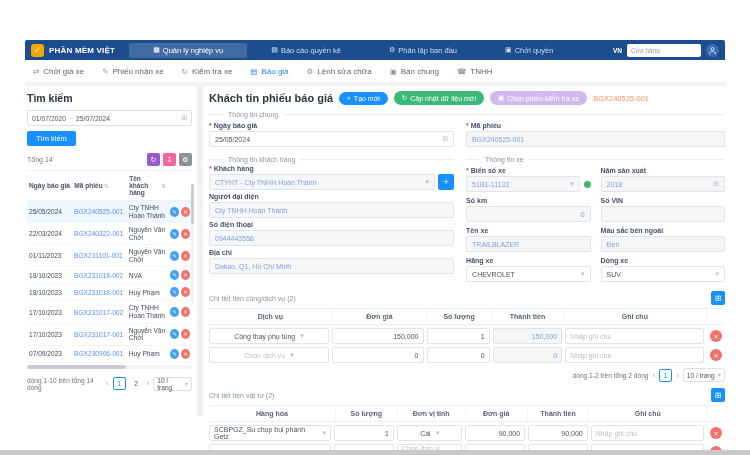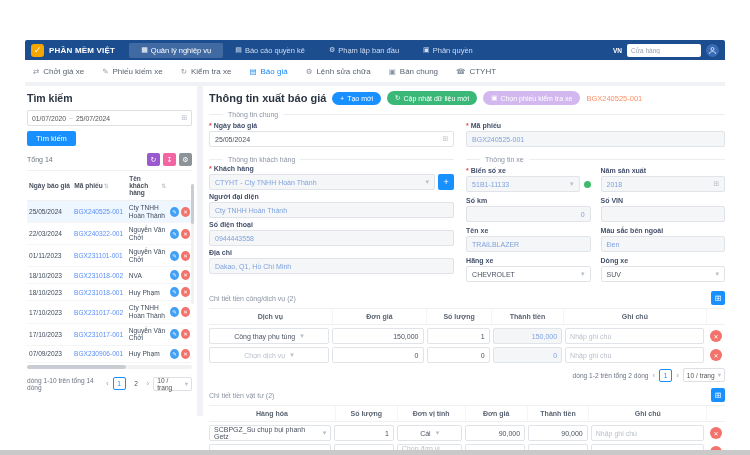--- a/index.html
+++ b/index.html
@@ -5,21 +5,21 @@
   * { margin:0; padding:0; box-sizing:border-box; }
   html,body { width:750px; height:455px; overflow:hidden; background:#fff;
     font-family:"Liberation Sans","DejaVu Sans",sans-serif; color:#3f4a5a; }
   .screen { position:absolute; top:40px; left:25px; width:700px; }
 
   
   .nav { height:20px; background:#1c4e8f; display:flex; align-items:center; padding:0 6px; border-radius:2px 2px 0 0; }
   .logo { width:13px; height:13px; background:#f7a600; border-radius:3px; color:#fff; font-size:9px;
     display:flex; align-items:center; justify-content:center; font-weight:bold; }
   .brand { color:#fff; font-weight:bold; font-size:8px; margin:0 14px 0 5px; letter-spacing:.2px; }
-  .nav-item { display:flex; align-items:flex-start; gap:3px; color:#cfdcf2; font-size:7.5px; padding:3px 12px; border-radius:2px; cursor:pointer; }
+  .nav-item { display:flex; align-items:flex-start; gap:3px; color:#cfdcf2; font-size:7.5px; padding:3px 24px; border-radius:2px; cursor:pointer; }
   .nav-item.active { background:rgba(255,255,255,.16); color:#fff; }
   .nav-item .ic { font-size:7px; }
   .nav-right { margin-left:auto; display:flex; align-items:center; gap:5px; }
   .lang { color:#fff; font-size:6.5px; font-weight:bold; }
   .nav-search { width:74px; height:13px; border:none; border-radius:2px; font-size:6.5px; padding:0 4px; background:#fff; }
   .nav-search::placeholder { color:#9aa3b0; }
   .avatar { width:13px; height:13px; border-radius:50%; background:#3a6cb5; display:flex; align-items:center; justify-content:center; }
   .avatar svg { width:9px; height:9px; fill:none; stroke:#dce8fa; stroke-width:2.4; }
 
   
@@ -145,66 +145,66 @@
     <div class="nav-item active">
       <span class="ic">▦</span>
       <span>Quản lý nghiệp vụ</span>
     </div>
     <div class="nav-item">
       <span class="ic">▤</span>
       <span>Báo cáo quyền kê</span>
     </div>
     <div class="nav-item">
       <span class="ic">⚙</span>
-      <span>Phạm lập ban đầu</span>
+      <span>Phân lập ban đầu</span>
     </div>
     <div class="nav-item">
       <span class="ic">▣</span>
-      <span>Phân quyền</span>
+      <span>Chởi quyền</span>
     </div>
     <div class="nav-right">
       <span class="lang">VN</span>
       <input class="nav-search" placeholder="Cửa hàng" style="">
       <div class="avatar">
         <svg viewBox="0 0 24 24">
             <circle cx="12" cy="8" r="4"></circle>
             <path d="M4 21c0-4.5 4-6.5 8-6.5s8 2 8 6.5"></path>
           </svg>
       </div>
     </div>
   </div>
 
   <div class="tabs">
     <div class="tab">
       <span class="ic">⇄</span>
       <span>Chởi giá xe</span>
     </div>
     <div class="tab">
       <span class="ic">✎</span>
-      <span>Phiếu kiếm xe</span>
+      <span>Phiếu nhận xe</span>
     </div>
     <div class="tab">
       <span class="ic">↻</span>
       <span>Kiểm tra xe</span>
     </div>
     <div class="tab active">
       <span class="ic">▤</span>
       <span>Báo giá</span>
     </div>
     <div class="tab">
       <span class="ic">⚙</span>
       <span>Lệnh sửa chữa</span>
     </div>
     <div class="tab">
       <span class="ic">▣</span>
       <span>Bàn chung</span>
     </div>
     <div class="tab">
       <span class="ic">☎</span>
-      <span>CTYHT</span>
+      <span>TNHH</span>
     </div>
   </div>
   <div class="content-sep"></div>
 
   <div class="content">
 
     <div class="sb">
       <div class="sb-title">Tìm kiếm</div>
       <div class="date-range">
         <span>01/07/2020</span>
@@ -366,21 +366,21 @@
           <span>10 / trang</span>
           <span style="color:#b9bfc8">▾</span>
         </div>
       </div>
     </div>
 
     <div class="gap-col"></div>
 
     <div class="mainp">
       <div class="m-head">
-        <span class="m-title">Thông tin xuất báo giá</span>
+        <span class="m-title">Khách tin phiếu báo giá</span>
         <button class="pill pill-blue">
           <span class="ic">+</span>
           <span>Tạo mới</span>
         </button>
         <button class="pill pill-green">
           <span class="ic">↻</span>
           <span>Cập nhật dữ liệu mới</span>
         </button>
         <button class="pill pill-lav">
           <span class="ic">▣</span>

